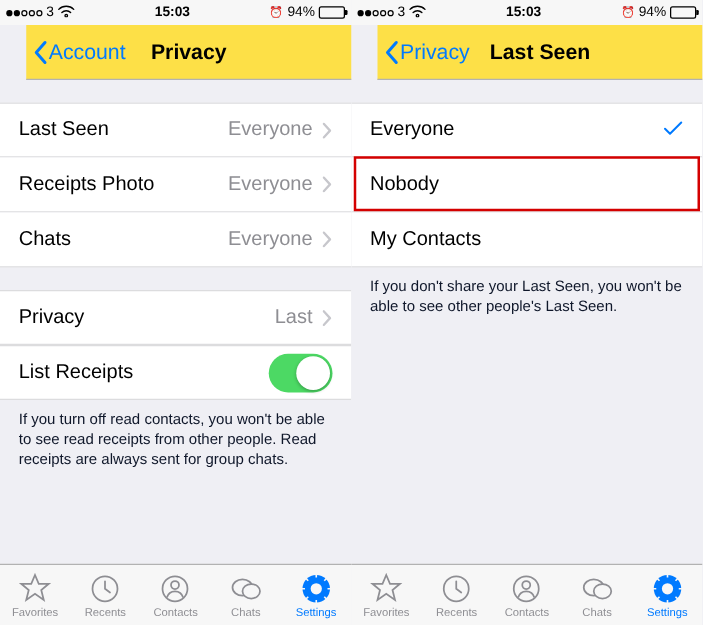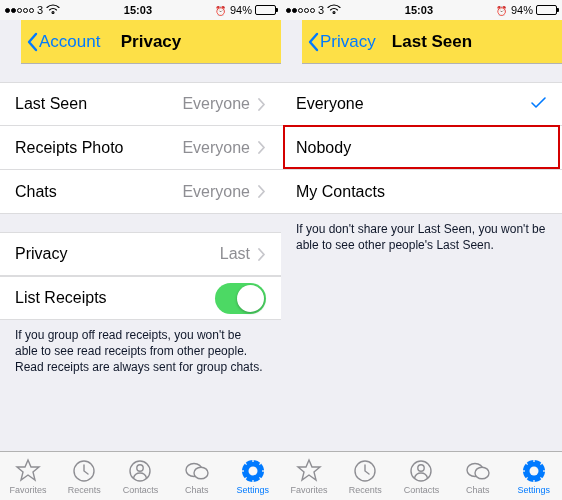--- a/index.html
+++ b/index.html
@@ -155,21 +155,21 @@
       <span class="cell-value">Last</span>
       <svg class="disclosure" viewBox="0 0 8 13">
           <use href="#disclosure-ch"></use>
         </svg>
     </div>
 
     <div class="cell first">
       <span class="cell-label">List Receipts</span>
       <span class="toggle"></span>
     </div>
-    <div class="footer-text">If you group off read receipts, you won't be able to see read receipts from other people. Read receipts are always sent for group chats.</div>
+    <div class="footer-text">If you turn off read contacts, you won't be able to see read receipts from other people. Read receipts are always sent for group chats.</div>
   </div>
 
   <div class="tab-bar">
     <div class="tab">
       <span class="tab-icon">
           <svg width="26" height="26" viewBox="0 0 26 26">
             <use href="#star"></use>
           </svg>
         </span>
       <span class="tab-label">Favorites</span>

